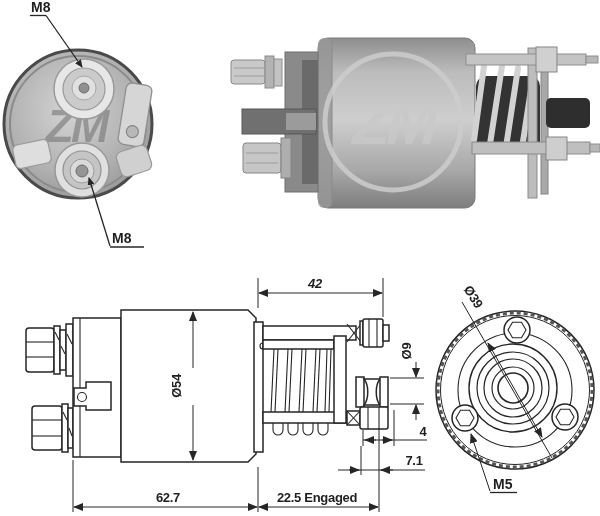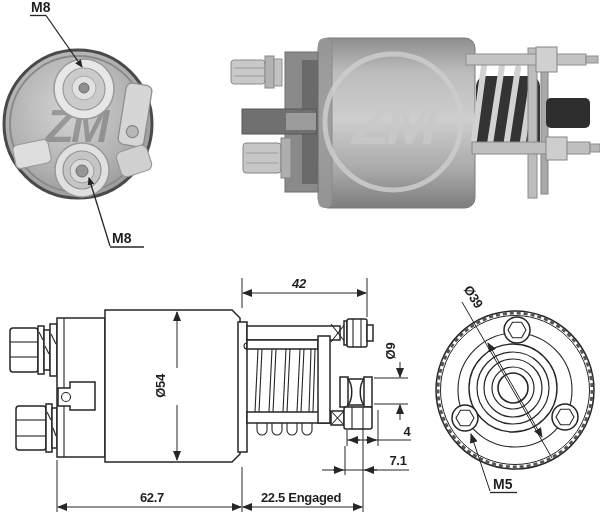--- a/index.html
+++ b/index.html
@@ -155,21 +155,21 @@
       </g>
 
       <g>
         <rect x="244" y="112" width="118" height="12" fill="#bfbfbf" stroke="#898989" stroke-width="1"></rect>
         <rect x="318" y="107" width="21" height="23" fill="#cecece" stroke="#858585" stroke-width="1"></rect>
         <rect x="362" y="114" width="10" height="8" fill="#b7b7b7" stroke="#8e8e8e" stroke-width="1"></rect>
       </g>
     </svg>
   </div>
 
-  <div class="panel" style="left:0;top:260px;width:445px;height:256px;">
+  <div class="panel" style="left:16px;top:260px;width:445px;height:256px;">
     <svg width="445" height="256" viewBox="0 0 445 256">
       <defs>
         <marker id="a3" markerWidth="10" markerHeight="8" refX="9" refY="4" orient="auto-start-reverse" markerUnits="userSpaceOnUse">
           <path d="M0,0 L10,4 L0,8 Z" fill="#262626"></path>
         </marker>
       </defs>
 
       <g>
         <rect class="ol" x="10" y="68" width="28" height="44" rx="3"></rect>
         <line class="ol-thin" x1="10" y1="82" x2="38" y2="82"></line>

